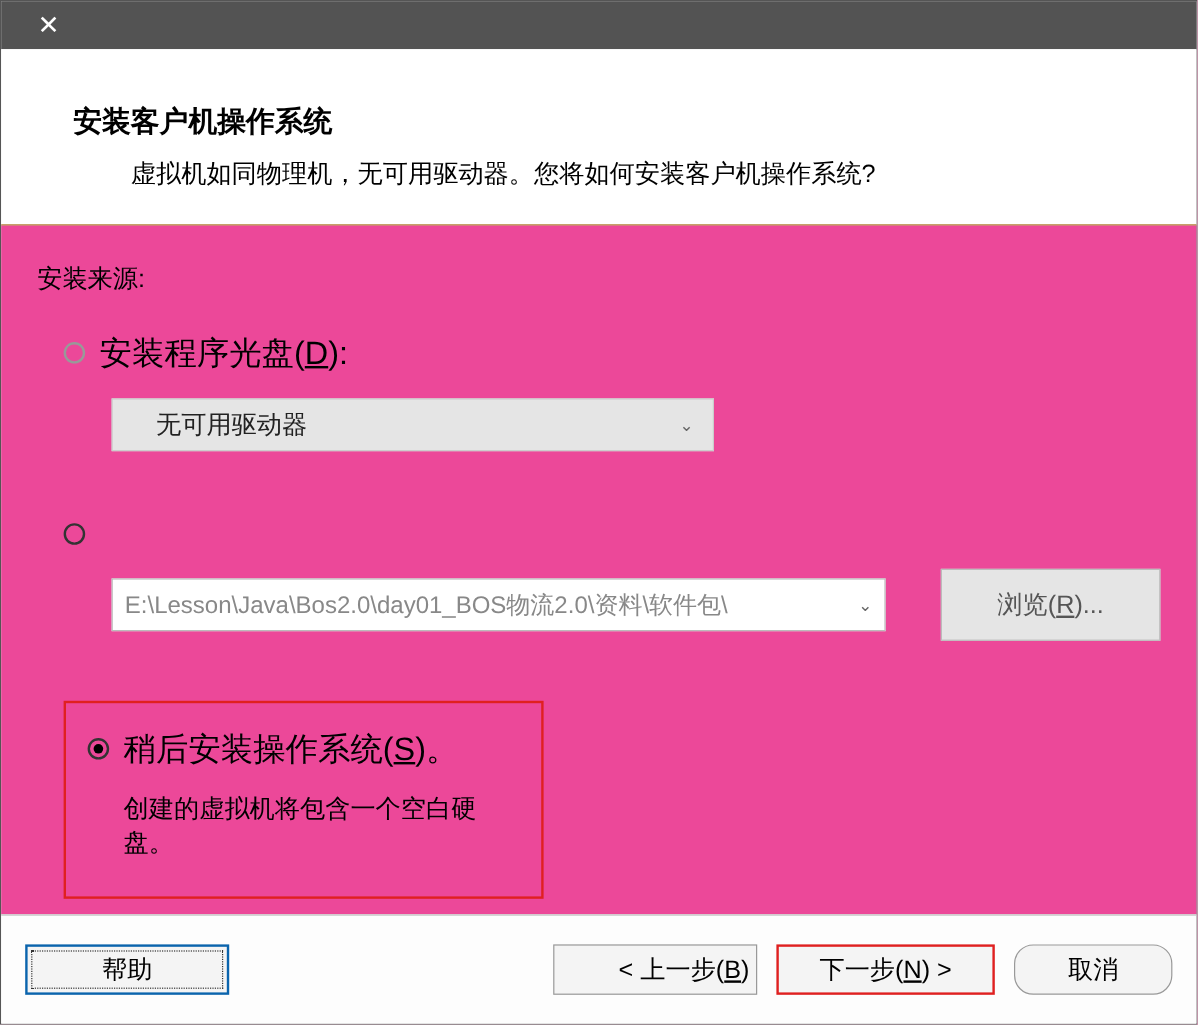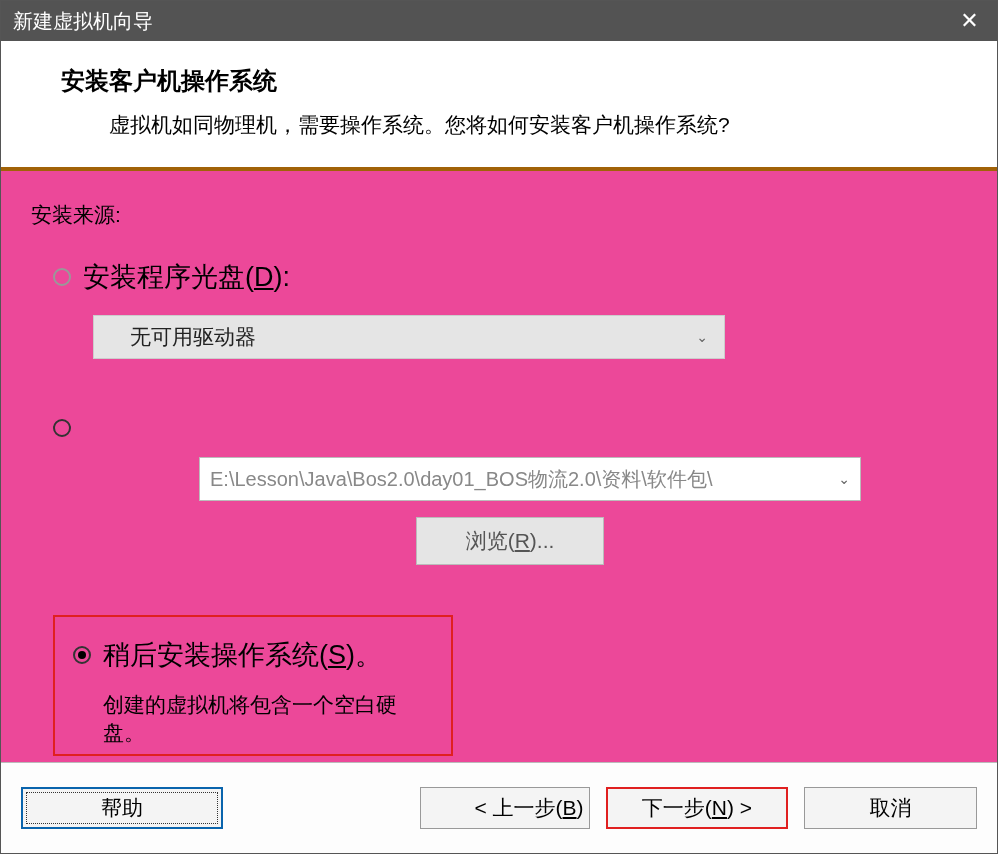--- a/index.html
+++ b/index.html
@@ -1,63 +1,62 @@
 <!DOCTYPE html>
 <html><head>
 <meta charset="utf-8">
 <style>
   * { box-sizing: border-box; margin: 0; padding: 0; }
   body { font-family: "Microsoft YaHei", "SimSun", Arial, sans-serif; background: #fff; width: 998px; height: 854px; overflow: hidden; }
   .window { width: 998px; height: 854px; border: 1px solid #555; display: flex; flex-direction: column; }
   .titlebar { background: #535353; color: #fff; height: 40px; display: flex; align-items: center; justify-content: space-between; padding: 0 0 0 12px; }
   .titlebar-title { font-size: 20px; }
   .close-btn { width: 55px; height: 40px; display: flex; align-items: center; justify-content: center; font-size: 22px; cursor: pointer; }
-  .header { background: #fff; padding: 24px 30px 28px 60px; border-bottom: 4px solid #a16207; }
+  .header { background: #fff; padding: 44px 30px 28px 60px; border-bottom: 1px solid #a16207; }
   .header-title { font-size: 24px; font-weight: bold; color: #000; margin-bottom: 14px; }
   .header-desc { font-size: 21px; color: #000; margin-left: 48px; }
   .content { flex: 1; padding: 30px 30px 10px 30px; background: #ec4899; overflow: auto; }
   .source-label { font-size: 21px; color: #000; margin-bottom: 30px; }
   .option-group { margin-left: 22px; }
   .radio-row { display: flex; align-items: center; margin-bottom: 20px; cursor: pointer; }
   .radio { width: 18px; height: 18px; border: 2px solid #333; border-radius: 50%; margin-right: 12px; display: inline-flex; align-items: center; justify-content: center; flex-shrink: 0; }
   .radio.disabled { border-color: #999; }
   .radio.selected::after { content: ""; width: 8px; height: 8px; border-radius: 50%; background: #000; display: block; }
   .radio-label { font-size: 27px; color: #000; }
   .underline { text-decoration: underline; }
-  .drive-select { margin-left: 40px; background: #e5e5e5; border: 1px solid #ccc; height: 44px; width: 632px; display: flex; align-items: center; justify-content: space-between; padding: 0 16px 0 36px; font-size: 21px; color: #222; margin-bottom: 60px; cursor: pointer; }
+  .drive-select { margin-left: 40px; background: #e5e5e5; border: 1px solid #ccc; height: 44px; width: 502px; display: flex; align-items: center; justify-content: space-between; padding: 0 16px 0 36px; font-size: 21px; color: #222; margin-bottom: 60px; cursor: pointer; }
   .chev { color: #666; font-size: 14px; }
-  .iso-row { display: flex; align-items: center; margin-left: 0px; gap: 16px; margin-bottom: 50px; flex-direction: column; }
+  .iso-row { display: flex; align-items: center; margin-left: 0px; gap: 46px; margin-bottom: 50px; }
   .iso-input { margin-left: 40px; height: 44px; width: 662px; border: 1px solid #bbb; background: #fff; color: #888; font-size: 20px; padding: 0 10px; display: flex; align-items: center; justify-content: space-between; }
-  .browse-btn { width: 188px; height: 48px; background: #e5e5e5; border: 1px solid #bbb; font-size: 21px; color: #555; display: flex; align-items: center; justify-content: center; cursor: pointer; }
-  .highlight-box { border: 2px solid #e02020; padding: 20px 18px 7px 18px; width: 400px; margin-left: 0; }
+  .browse-btn { width: 188px; height: 60px; background: #e5e5e5; border: 1px solid #bbb; font-size: 21px; color: #555; display: flex; align-items: center; justify-content: center; cursor: pointer; }
+  .highlight-box { border: 2px solid #e02020; padding: 20px 18px 31px 18px; width: 400px; margin-left: 0; }
   .highlight-box .radio-row { margin-bottom: 18px; cursor: pointer; }
   .sub-desc { font-size: 21px; color: #000; margin-left: 30px; }
   .footer { border-top: 1px solid #bbb; padding: 24px 20px; display: flex; justify-content: space-between; align-items: center; background: #fdfdfd; }
   .btn { height: 42px; border: 1px solid #999; background: #f4f4f4; font-size: 21px; display: flex; align-items: center; justify-content: center; cursor: pointer; }
-  .help-btn { width: 202px; border: 2px solid #0a64ad; outline: 1px dotted #333; outline-offset: -6px; }
+  .help-btn { width: 170px; border: 2px solid #0a64ad; outline: 1px dotted #333; outline-offset: -6px; }
   .nav-btns { display: flex; gap: 16px; }
   .back-btn { width: 170px; padding-left: 48px; }
   .next-btn { width: 182px; border: 2px solid #e02020; }
-  .cancel-btn { width: 173px; }
+  .cancel-btn { width: 132px; border-radius: 16px; }
 </style>
 </head>
 <body>
 
 <div class="window">
 
   <div class="titlebar">
-    <span class="titlebar-title">新建虚拟机向导</span>
     <div class="close-btn">
       <span>✕</span>
     </div>
   </div>
 
   <div class="header">
     <div class="header-title">安装客户机操作系统</div>
-    <div class="header-desc">虚拟机如同物理机，需要操作系统。您将如何安装客户机操作系统?</div>
+    <div class="header-desc">虚拟机如同物理机，无可用驱动器。您将如何安装客户机操作系统?</div>
   </div>
 
   <div class="content">
     <div class="source-label">安装来源:</div>
 
     <div class="option-group">
 
       <div class="radio-row">
         <span class="radio disabled"></span>
         <span class="radio-label">

